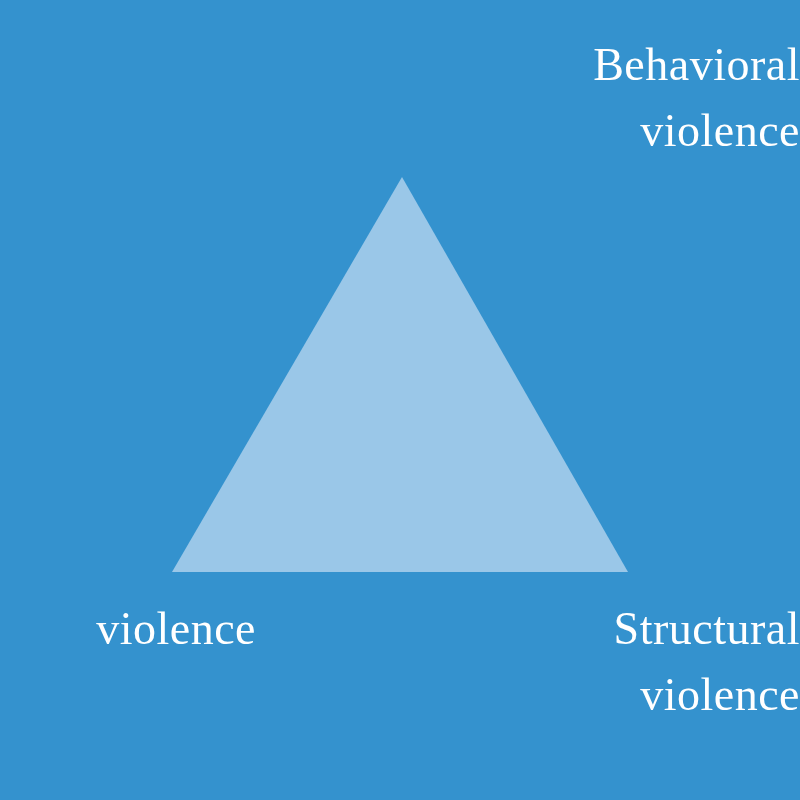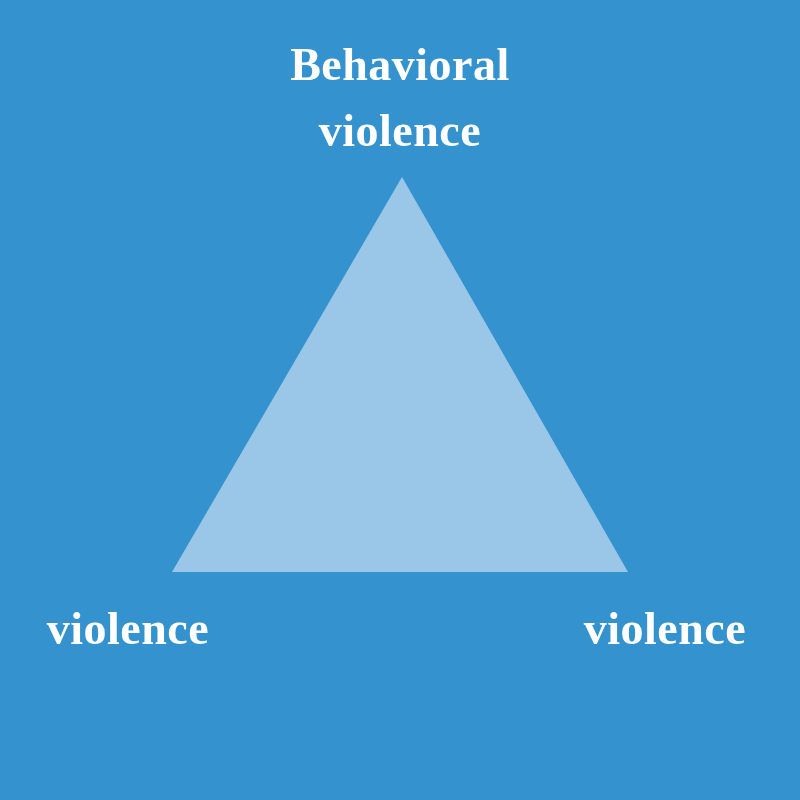--- a/index.html
+++ b/index.html
@@ -18,24 +18,24 @@
     position: absolute;
     left: 0;
     top: 0;
     width: 800px;
     height: 800px;
     display: block;
   }
   .vertex-label {
     position: absolute;
     color: var(--text, #FFFFFF);
-    font-weight: 700;
+    font-weight: 400;
     font-size: 46px;
     line-height: 66px;
-    text-align: center;
+    text-align: right;
     letter-spacing: 0.5px;
   }
   .vertex-label .line {
     display: block;
   }
   .label-top {
     left: 0;
     width: 800px;
     top: 32px;
   }
@@ -62,16 +62,17 @@
   <div class="vertex-label label-top">
     <span class="line">Behavioral</span>
     <span class="line">violence</span>
   </div>
 
   <div class="vertex-label label-bottom-left">
     <span class="line">violence</span>
   </div>
 
   <div class="vertex-label label-bottom-right">
+    <span class="line">Structural</span>
     <span class="line">violence</span>
   </div>
 
 </div>
 
 </body></html>

